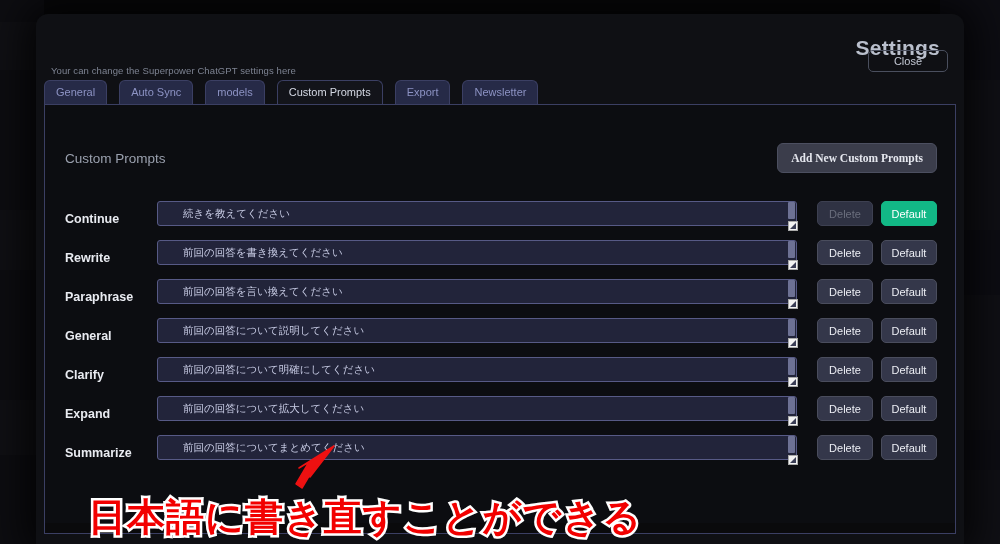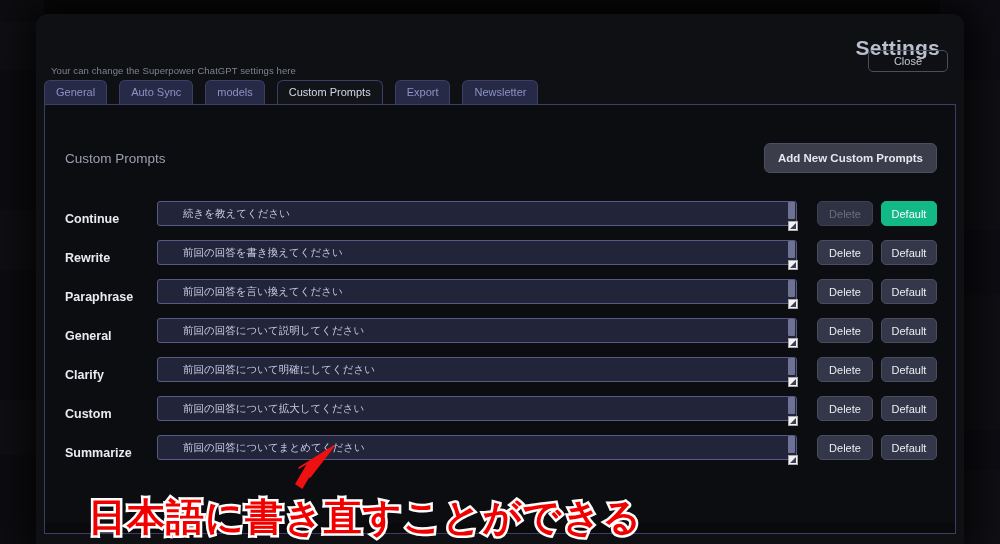--- a/index.html
+++ b/index.html
@@ -149,21 +149,21 @@
     color: #9aa0ae;
   }
   #add-prompt-button {
     background: #3b3d4b;
     border: 1px solid #4c4f60;
     color: #e5e7ee;
     font-size: 11.5px;
     font-weight: bold;
     border-radius: 6px;
     padding: 8px 13px;
-    font-family: Liberation Sans, sans-serif;
+    font-family: Liberation Serif, serif;
     cursor: pointer;
   }
 
   
   #prompt-rows {
     padding: 14px 18px 0 20px;
   }
   .prompt-row {
     display: flex;
     align-items: flex-end;
@@ -345,21 +345,21 @@
           <button class="row-btn">Delete</button>
           <button class="row-btn">Default</button>
         </div>
         <div class="prompt-row">
           <div class="prompt-label">Clarify</div>
           <div class="prompt-input-wrap"><input class="prompt-input" type="text" value="前回の回答について明確にしてください" style=""><div class="input-scrollthumb"></div><div class="resize-handle"></div></div>
           <button class="row-btn">Delete</button>
           <button class="row-btn">Default</button>
         </div>
         <div class="prompt-row">
-          <div class="prompt-label">Custom</div>
+          <div class="prompt-label">Expand</div>
           <div class="prompt-input-wrap"><input class="prompt-input" type="text" value="前回の回答について拡大してください" style=""><div class="input-scrollthumb"></div><div class="resize-handle"></div></div>
           <button class="row-btn">Delete</button>
           <button class="row-btn">Default</button>
         </div>
         <div class="prompt-row">
           <div class="prompt-label">Summarize</div>
           <div class="prompt-input-wrap"><input class="prompt-input" type="text" value="前回の回答についてまとめてください" style=""><div class="input-scrollthumb"></div><div class="resize-handle"></div></div>
           <button class="row-btn">Delete</button>
           <button class="row-btn">Default</button>
         </div>

